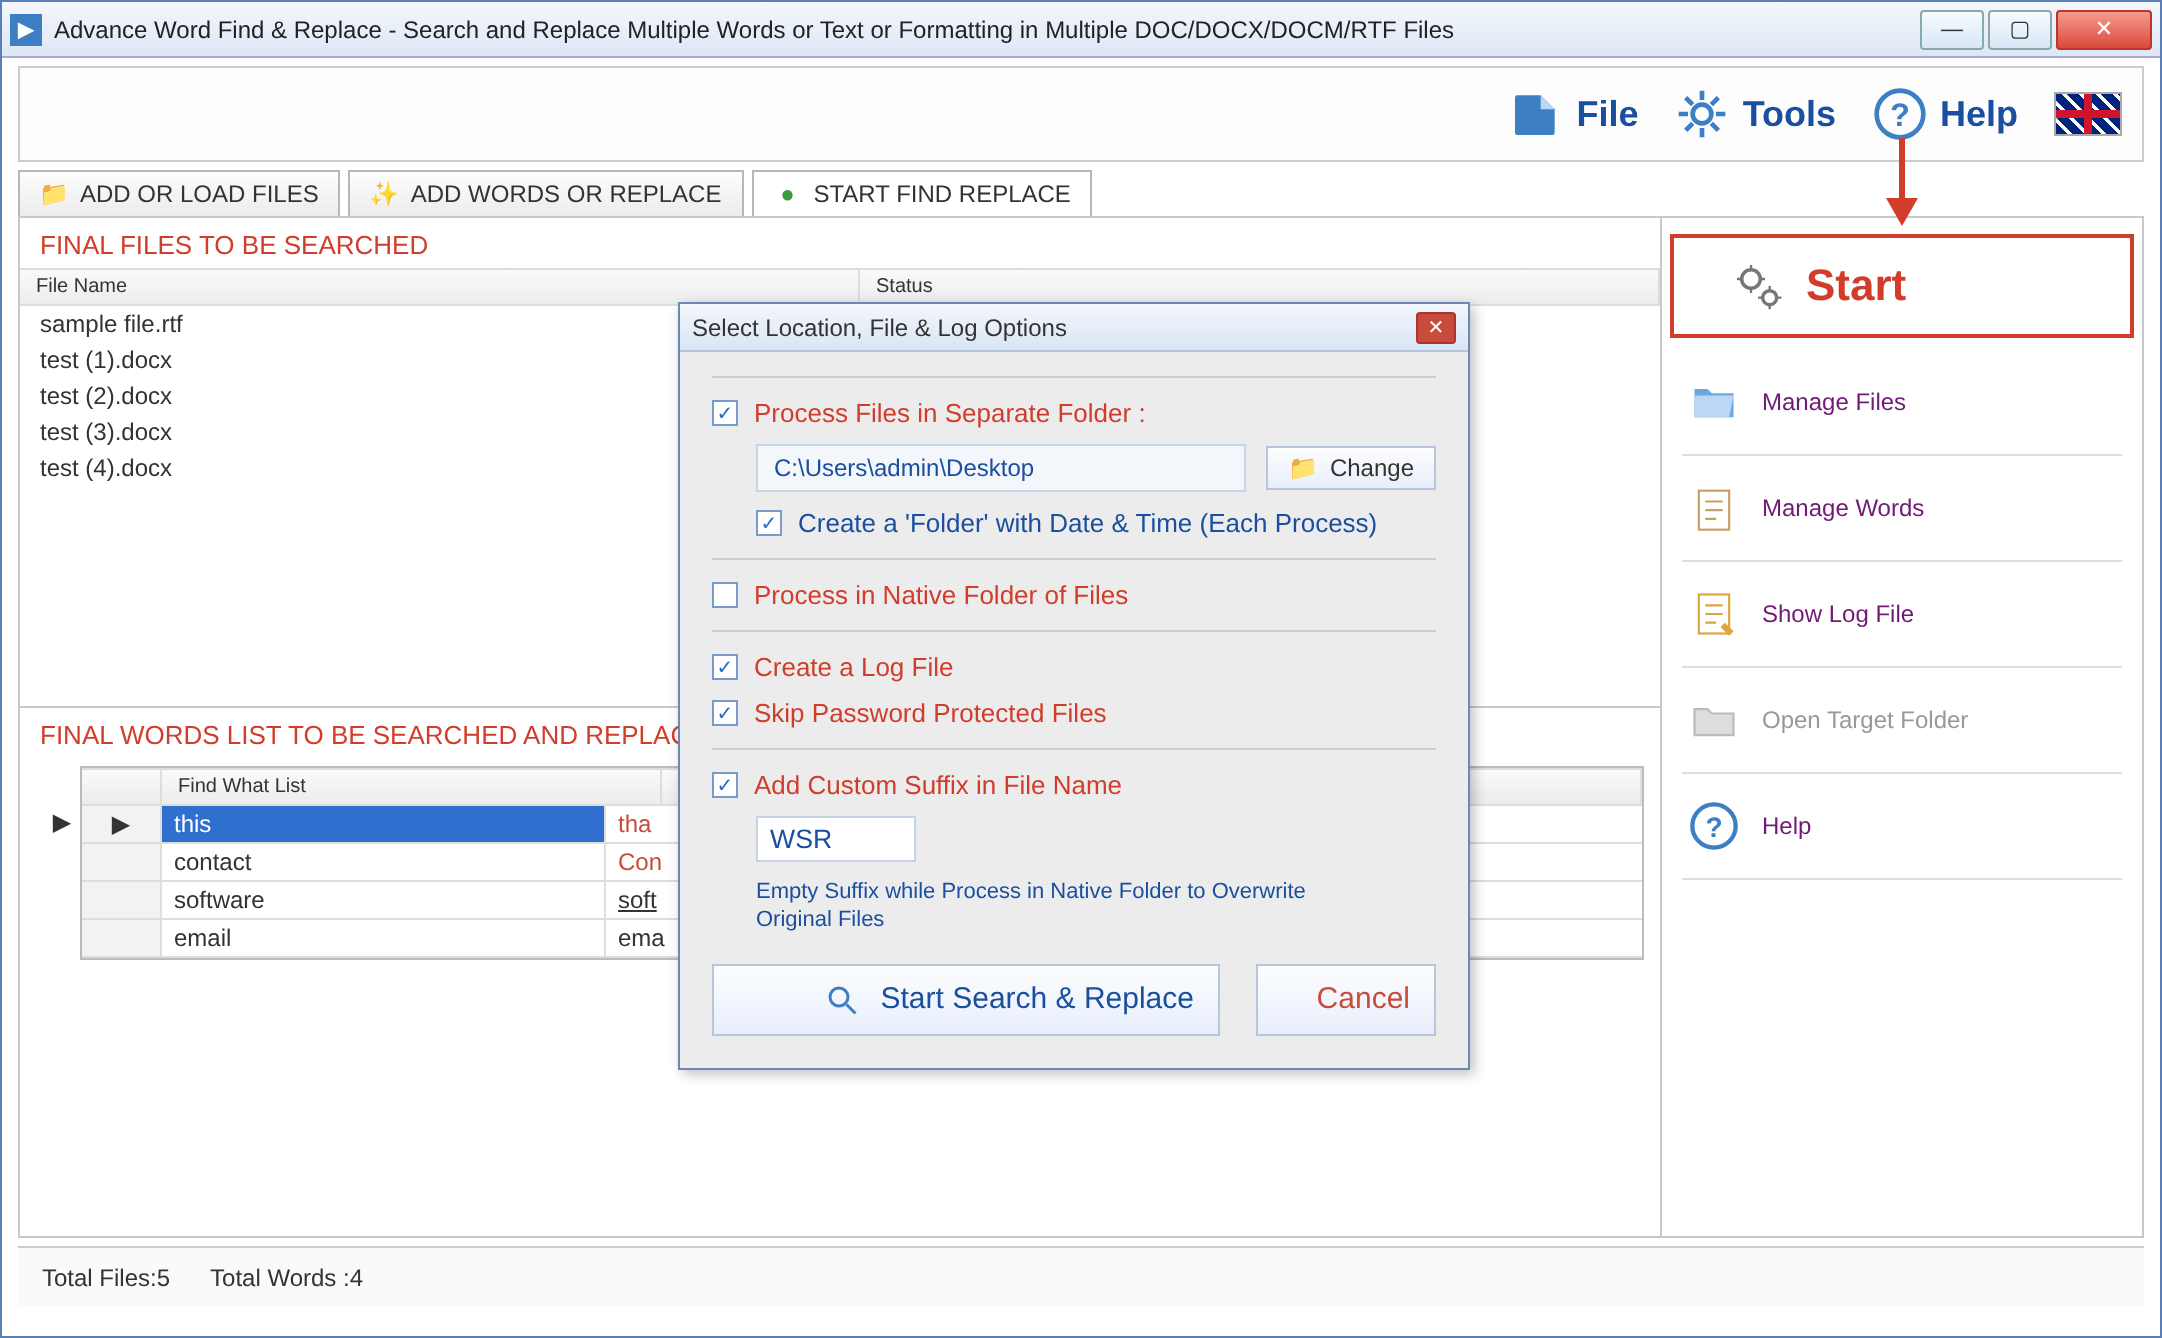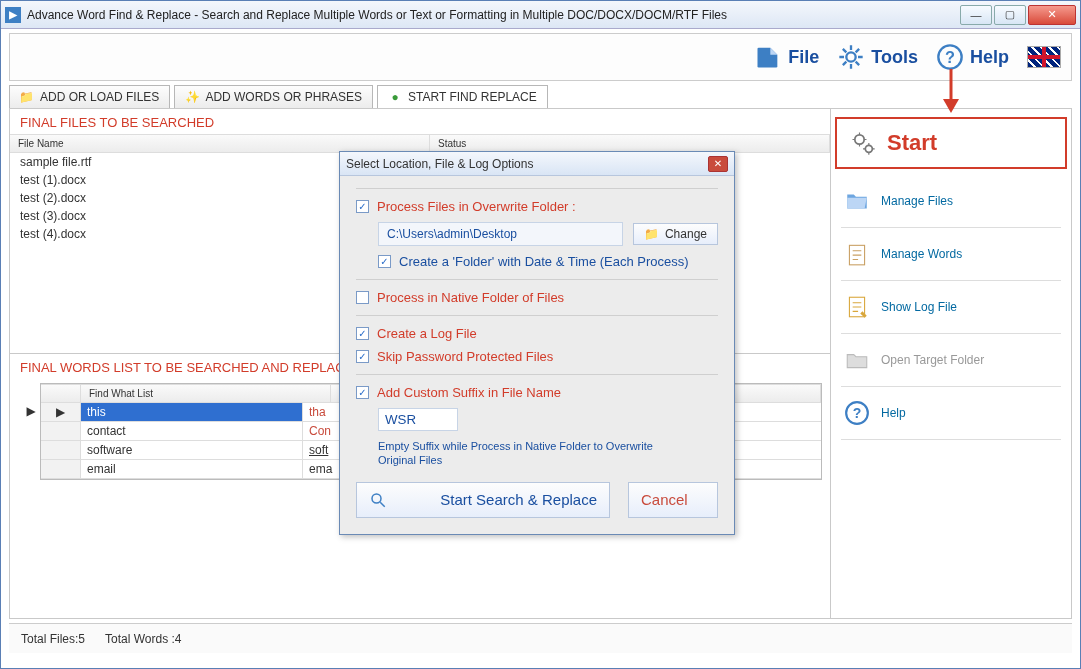--- a/index.html
+++ b/index.html
@@ -33,43 +33,43 @@
   .filelist .row { padding:2px 10px; font-size:12px;}
   .wordsPanel { border-top:1px solid #c9c9c9; flex:1;}
   .wgrid { border:1px solid #bbb; margin:4px 8px 8px 30px; background:#fff;}
   .wgrid .gridhead .gh:first-child { width:40px;}
   .wgrid .rowwrap { display:flex; border-bottom:1px solid #ddd;}
   .wgrid .rowwrap .selcell { width:40px; border-right:1px solid #ddd; background:#f2f2f2; display:flex;align-items:center;justify-content:center;}
   .wgrid .rowwrap .c1 { width:222px; padding:2px 6px; border-right:1px solid #ddd;}
   .wgrid .rowwrap .c2 { flex:1; padding:2px 6px;}
   .wgrid .rowwrap.selected .c1 { background:#2f6fd0; color:#fff;}
   .arrowcell { position:absolute; left:14px; width:14px; text-align:center;}
-  .sidebtn { display:flex; align-items:center; gap:10px; padding:6px 8px; color:#0369a1; cursor:pointer; }
+  .sidebtn { display:flex; align-items:center; gap:10px; padding:6px 8px; color:#701a75; cursor:pointer; }
   .sidebtn .sbicon { width:28px; height:28px; display:flex;align-items:center;justify-content:center;}
-  .sidebtn.start { border:2px solid #d23c2a; color:#d23c2a; font-size:22px; font-weight:bold; padding:10px 12px; margin-bottom:8px;}
+  .sidebtn.start { border:2px solid #d23c2a; color:#d23c2a; font-size:22px; font-weight:bold; padding:10px 28px; margin-bottom:8px;}
   .sidebtn.start .sbicon{color:#777;}
   .divider{height:1px;background:#ddd;margin:2px 6px;}
   .redarrow { position:absolute; top:-40px; left:50%; transform:translateX(-10px); color:#d23c2a; font-size:28px; }
   .statusbar { height:30px; border-top:1px solid #ccc; margin:0 8px 4px; display:flex; align-items:center; padding:0 12px; gap:20px; font-size:12px; color:#333; background:#fafafa;}
   
   .dialog { position:absolute; left:338px; top:150px; width:396px; background:#ececec; border:1px solid #6a8ab5; box-shadow:2px 2px 6px rgba(0,0,0,.25); z-index:50;}
   .dlgTitle { height:24px; background:linear-gradient(#f4f7fc,#d9e5f5); display:flex; align-items:center; padding:0 6px; font-size:12px; color:#333; border-bottom:1px solid #b7c6dd;}
   .dlgTitle .dclose { margin-left:auto; width:20px; height:16px; background:#c94b3c; color:#fff; display:flex;align-items:center;justify-content:center; font-size:10px; border:1px solid #a33; border-radius:2px;}
   .dlgbody { padding:10px 16px 16px; display:flex; flex-direction:column; gap:8px; }
   .sep{height:1px;background:#cfcfcf;margin:2px 0;}
   .checkline { display:flex; align-items:center; gap:8px; color:#d23c2a; font-size:13px;}
   .checkline.blue{color:#1a4fa0;}
   .checkbox { width:13px; height:13px; border:1px solid #7a9ac7; background:#fff; display:inline-flex;align-items:center;justify-content:center; font-size:10px; color:#2a6dc9;}
   .pathrow { display:flex; gap:10px; align-items:center; margin-left:22px;}
   .pathbox { flex:1; background:#f3f6fb; border:1px solid #c7d4e6; padding:4px 8px; color:#1a4fa0; font-size:12px;}
   .changebtn { border:1px solid #b7c6dd; background:linear-gradient(#fdfdfd,#e7eefb); padding:3px 10px; display:flex;align-items:center;gap:6px; color:#333; cursor:pointer;}
   .suffixbox{ width:80px; background:#fff; border:1px solid #c7d4e6; padding:3px 6px; margin-left:22px; color:#1a4fa0;}
   .hint { color:#1a4fa0; font-size:11px; margin-left:22px; line-height:1.3; max-width:280px;}
   .dlgbtns { display:flex; gap:18px; margin-top:6px;}
-  .bigbtn { flex:1; border:1px solid #b7c6dd; background:linear-gradient(#fdfdfd,#e7eefb); padding:8px 12px; display:flex;align-items:center;justify-content:space-between;gap:10px; color:#1a4fa0; font-size:15px; cursor:pointer;}
+  .bigbtn { flex:1; border:1px solid #b7c6dd; background:linear-gradient(#fdfdfd,#e7eefb); padding:8px 12px; display:flex;align-items:center;justify-content:flex-end;gap:10px; color:#1a4fa0; font-size:15px; cursor:pointer;}
   .bigbtn.cancel{ flex:0 0 90px; color:#c94b3c;}
   .disabled { color:#999 !important; }
   svg{display:block;}
 </style>
 </head>
 <body>
 
 <div class="window">
 
   <div class="titlebar">
@@ -113,21 +113,21 @@
     <div class="flag"></div>
   </div>
 
   <div class="tabstrip">
     <div class="tab">
       <span class="ticon">📁</span>
       <span>ADD OR LOAD FILES</span>
     </div>
     <div class="tab">
       <span class="ticon">✨</span>
-      <span>ADD WORDS OR PHRASES</span>
+      <span>ADD WORDS OR REPLACE</span>
     </div>
     <div class="tab active">
       <span class="ticon" style="color:#3a9b3a">●</span>
       <span>START FIND REPLACE</span>
     </div>
   </div>
 
   <div class="content">
     <div class="leftcol">
 
@@ -254,21 +254,21 @@
 
   <div class="dialog">
     <div class="dlgTitle">
       <span>Select Location, File &amp; Log Options</span>
       <span class="dclose">✕</span>
     </div>
     <div class="dlgbody">
       <div class="sep"></div>
       <label class="checkline">
         <span class="checkbox">✓</span>
-        <span>Process Files in Overwrite Folder :</span>
+        <span>Process Files in Separate Folder :</span>
       </label>
       <div class="pathrow">
         <div class="pathbox">C:\Users\admin\Desktop</div>
         <div class="changebtn">
           <span>📁</span>
           <span>Change</span>
         </div>
       </div>
       <label class="checkline blue" style="margin-left:22px">
         <span class="checkbox">✓</span>

